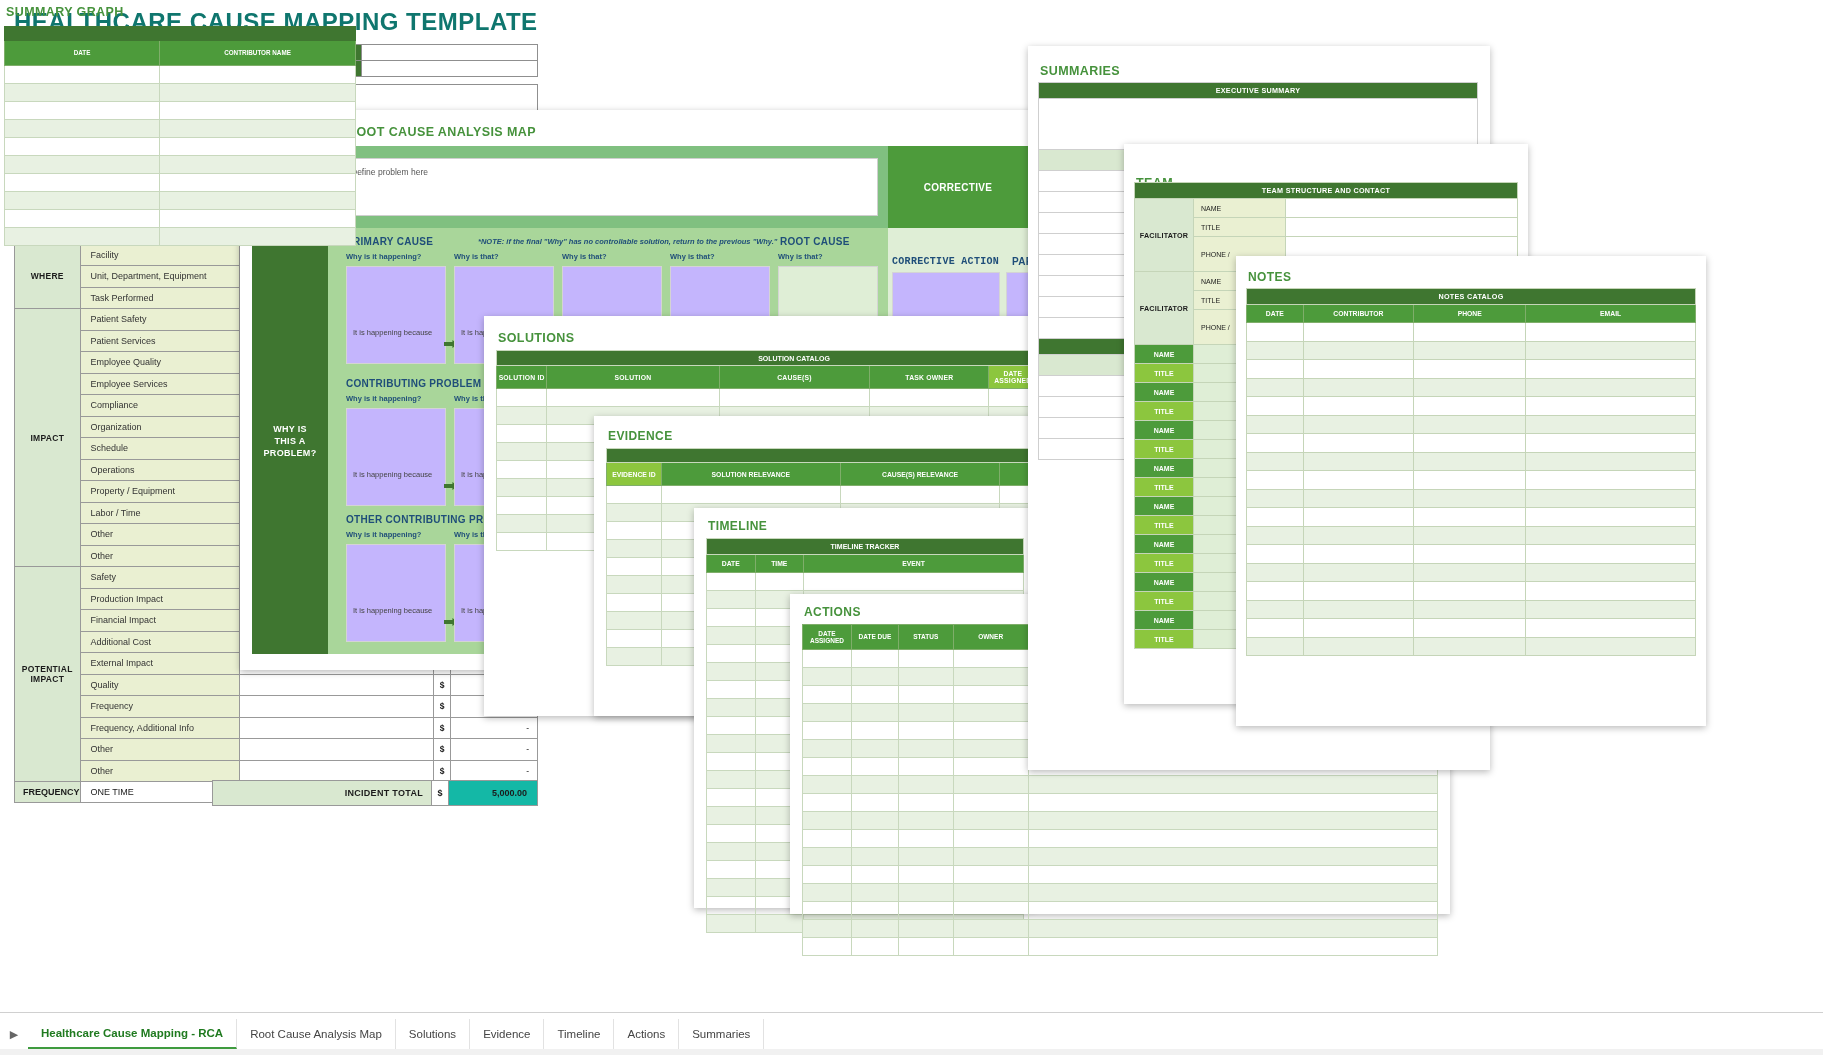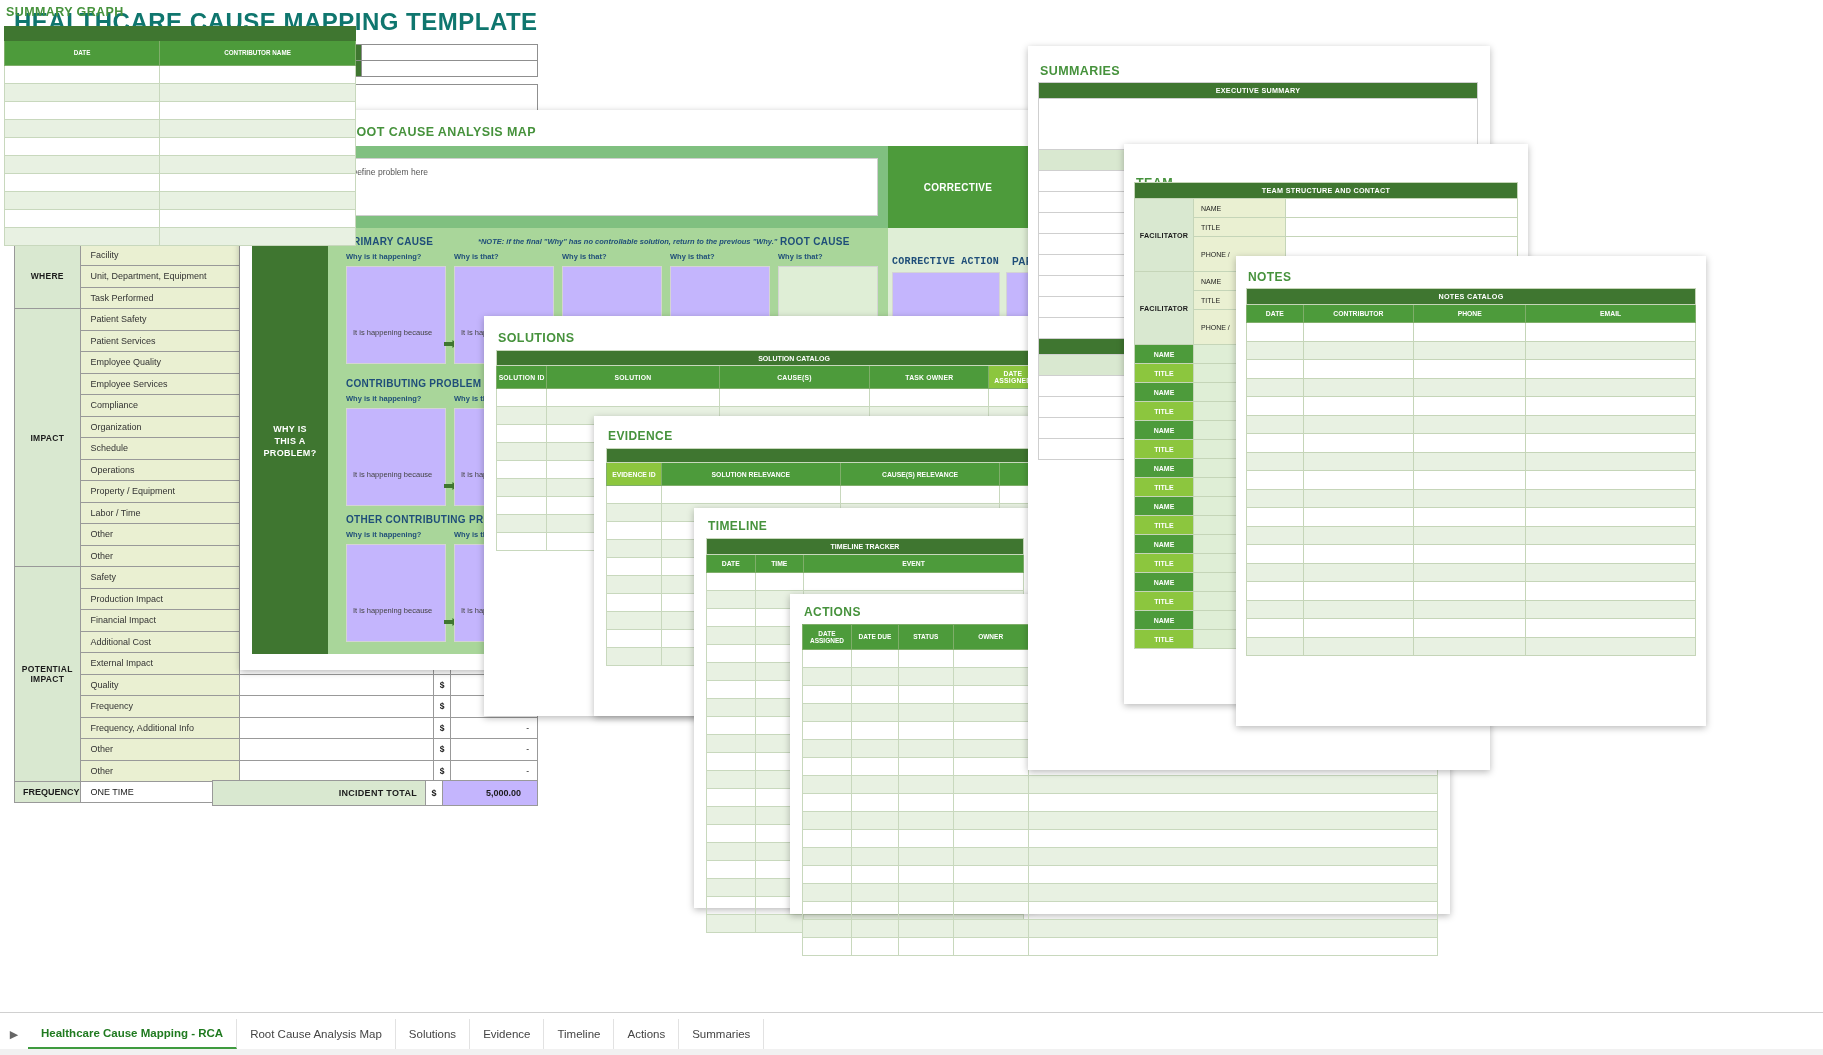--- a/index.html
+++ b/index.html
@@ -36,21 +36,21 @@
   #maintable td.inp{background:#fff;}
   #maintable td.cur{background:#fff;width:16px;text-align:center;font-weight:bold;font-size:8.5px;}
   #maintable td.amt{background:#fff;text-align:right;padding-right:8px;width:78px;font-size:8.5px;}
   #maintable tr.freqrow td{background:#d9e8d0;font-weight:bold;height:20px;}
   #maintable tr.freqrow td.fv{background:#fff;font-weight:normal;padding-left:10px;}
   #maintable tr.freqrow td.fn{background:#eaf0d2;text-align:right;padding-right:8px;}
   #totalrow{position:absolute;left:212px;top:780px;width:326px;font-size:9px;}
   #totalrow td{border:1px solid #999;height:24px;background:#d9e8d0;}
   #totalrow td.tl{font-weight:bold;text-align:right;padding-right:8px;letter-spacing:.3px;}
   #totalrow td.tc{background:#fff;width:16px;text-align:center;font-weight:bold;}
-  #totalrow td.tv{background:#c4b5fd;text-align:right;padding-right:16px;width:78px;font-weight:bold;}
+  #totalrow td.tv{background:#14b8a6;text-align:right;padding-right:10px;width:78px;font-weight:bold;}
 
   
   #rca{left:240px;top:110px;width:800px;height:560px;}
   #rca .panel-title{position:absolute;left:14px;top:15px;font-size:12.5px;}
   #rcagrid{position:absolute;left:12px;top:36px;width:776px;height:508px;}
   .rca-side{position:absolute;left:0;width:76px;background:#2f5d23;color:#fff;
       font-weight:bold;font-size:9px;text-align:center;display:flex;align-items:center;
       justify-content:center;line-height:1.35;letter-spacing:.3px;padding:0 19px;box-sizing:border-box;}
   #rca-side1{top:0;height:82px;}
   #rca-side2{top:82px;height:426px;background:#3f7630;}

